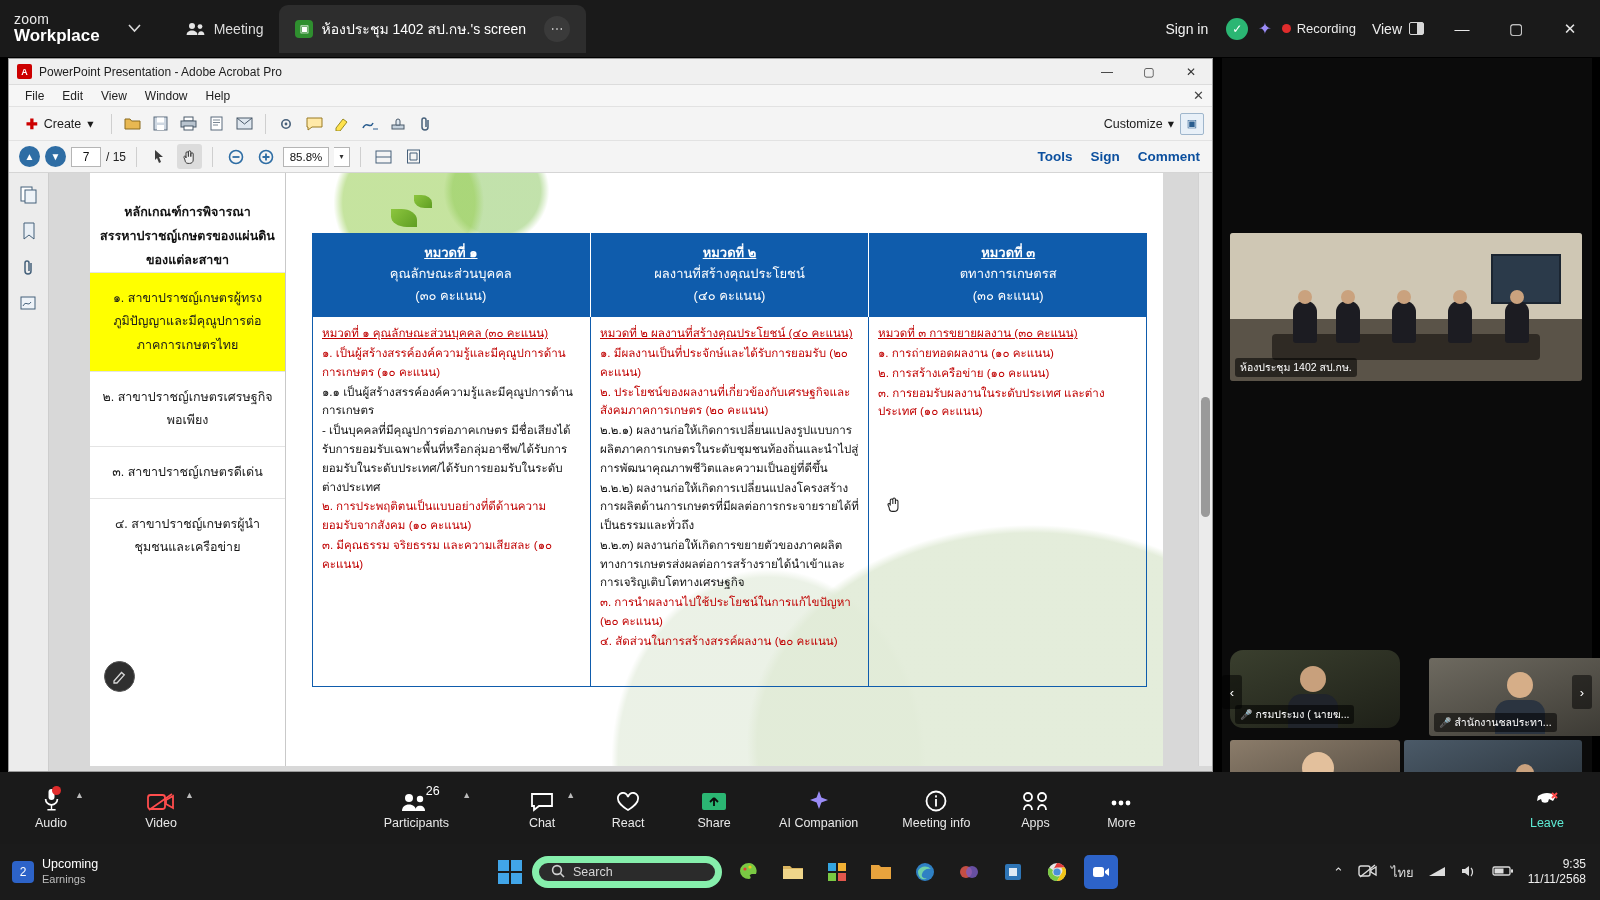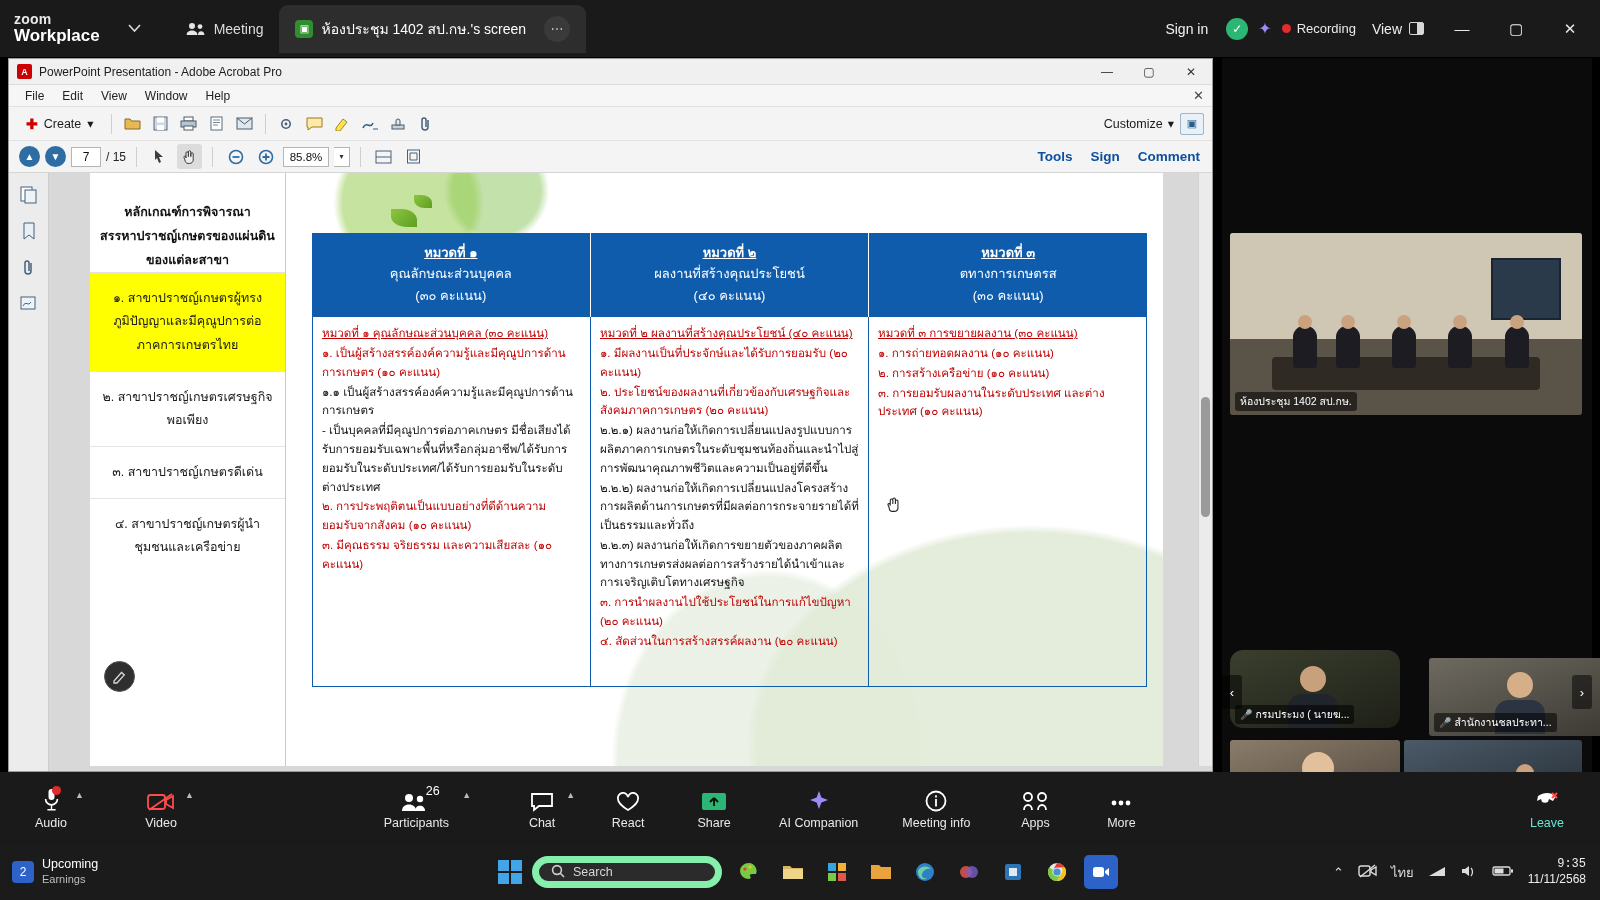--- a/index.html
+++ b/index.html
@@ -9,21 +9,21 @@
     font-family:"Liberation Sans", sans-serif;
     background:#000; color:#fff; position:relative;
   }
 
   
   #zoom-topbar {
     position:absolute; left:0; top:0; width:1600px; height:57px;
     background:#1a1a1a; display:flex; align-items:center;
   }
   .zoom-logo { margin-left:14px; line-height:1.05; }
-  .zoom-logo .l1 { font-size:14px; color:#e9e9e9; font-weight:700; letter-spacing:.2px;}
+  .zoom-logo .l1 { font-size:14px; color:#e9e9e9; font-weight:400; letter-spacing:.2px;}
   .zoom-logo .l2 { font-size:17px; color:#fff; font-weight:700; }
   .chev-btn { width:34px; height:34px; margin-left:18px; display:flex; align-items:center; justify-content:center; border-radius:5px;}
   .tab {
     height:48px; display:flex; align-items:center; gap:8px;
     padding:0 16px; font-size:14px; color:#ddd;
   }
   .tab.meeting { margin-left:18px; }
   .tab.active {
     background:#2d2d2d; border-top-left-radius:9px; border-top-right-radius:9px;
     color:#fff;
@@ -201,21 +201,21 @@
 
   
   #videos { position:absolute; left:1222px; top:58px; width:370px; height:714px; background:#0b0b0b; }
   .vtile { position:absolute; background:#2a2a2a; overflow:hidden; border-radius:3px; }
   .vname {
     position:absolute; left:5px; bottom:4px; font-size:10.5px; color:#fff;
     background:rgba(0,0,0,.55); padding:1px 5px; border-radius:3px; max-width:92%;
     white-space:nowrap; overflow:hidden; text-overflow:ellipsis;
   }
   .mic { display:inline-block; color:#ff4d4d; margin-right:3px; font-size:10px;}
-  .vmain { left:8px; top:175px; width:352px; height:182px;
+  .vmain { left:8px; top:175px; width:352px; height:148px;
     background:linear-gradient(#6d6a62,#3a3833);
   }
   .room-scene { position:absolute; inset:0; }
   .rs-wall { position:absolute; left:0; top:0; right:0; height:58%; background:#cfc7b4;}
   .rs-floor{ position:absolute; left:0; bottom:0; right:0; height:42%; background:#5a5348;}
   .rs-table{ position:absolute; left:12%; bottom:14%; width:76%; height:18%; background:#2f2a24; border-radius:4px;}
   .rs-p { position:absolute; bottom:26%; width:24px; height:42px; background:#1c1c22; border-radius:11px 11px 3px 3px;}
   .rs-p:before{content:"";position:absolute;left:5px;top:-11px;width:14px;height:14px;border-radius:50%;background:#caa27e;}
   .rs-screen{ position:absolute; right:6%; top:14%; width:20%; height:34%; background:#2b3a4a; border:2px solid #1b2531;}
   .vtile.q1 { left:8px; top:592px; width:170px; height:78px;border-radius:13px; }
@@ -871,17 +871,17 @@
         </svg>
     </span>
     <span class="tr-ic">
       <svg width="22" height="12" viewBox="0 0 22 12">
           <rect x="1" y="2" width="17" height="8" rx="1.6" fill="none" stroke="#dcdcdc" stroke-width="1.3"></rect>
           <rect x="2.5" y="3.5" width="9" height="5" fill="#dcdcdc"></rect>
           <rect x="19" y="4.4" width="2" height="3.2" fill="#dcdcdc"></rect>
         </svg>
     </span>
     <span class="clock">
-      <span style="display:block;font-family:Liberation Mono, monospace;">9:35</span>
+      <span style="display:block;">9:35</span>
       <span style="display:block;">11/11/2568</span>
     </span>
   </div>
 </div>
 
 </body></html>

